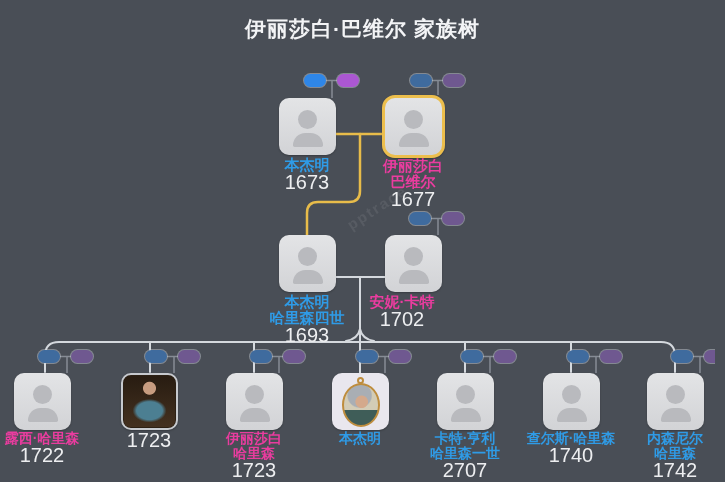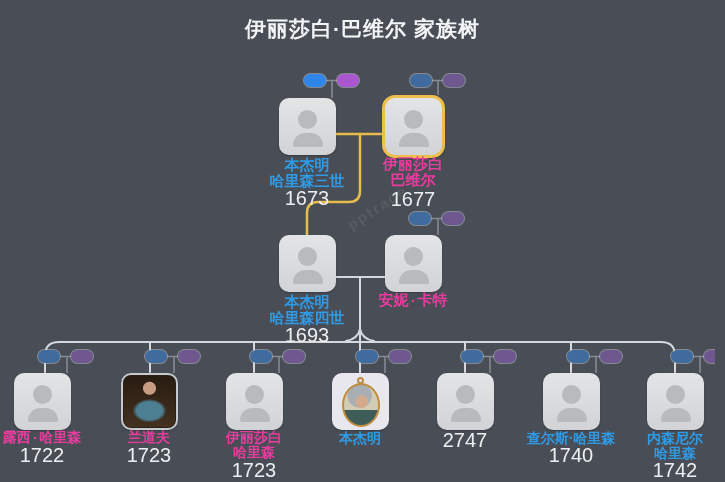--- a/index.html
+++ b/index.html
@@ -39,21 +39,21 @@
       linear-gradient(180deg,#d3ccb6 0 62%,#3f5d58 62%);}
   .mini-loop{position:absolute;left:50%;top:4px;width:7px;height:7px;margin-left:-3.5px;
     border:2px solid #be8d3e;border-radius:50%;box-sizing:border-box;background:transparent;}
   .plabel{position:absolute;width:130px;text-align:center;}
   .plabel .name{font-weight:700;font-size:15px;line-height:16px;}
   .plabel.small .name{font-size:14px;line-height:15px;}
   .plabel .name span{display:block;}
   .plabel .name span:empty{display:none;}
   .plabel .year{font-size:20px;line-height:19px;font-weight:400;color:var(--year,#edeef0);}
   .male .name{color:var(--male,#2f9be6);}
-  .female .name{color:var(--female,#ea3c9f);font-family:Liberation Mono, monospace;}
+  .female .name{color:var(--female,#ea3c9f);}
   .wm{position:absolute;left:338px;top:182px;width:130px;transform:rotate(-33deg);
       font-size:15px;font-weight:700;letter-spacing:2px;color:var(--watermark,rgba(255,255,255,.08));}
 </style>
 </head>
 <body>
 
 <div class="stage">
 
   <div class="hdr-title">伊丽莎白·巴维尔 家族树</div>
   <div class="wm">pptrace</div>
@@ -166,69 +166,72 @@
   <div class="card" style="left:647px;top:373px">
     <div class="sil">
         <div class="head"></div>
         <div class="bod"></div>
       </div>
   </div>
 
   <div class="plabel male" style="left:242px;top:157px">
     <div class="name">
         <span>本杰明</span>
-        <span>哈里森三世</span>
       </div>
     <div class="year">1673</div>
   </div>
   <div class="plabel female" style="left:348px;top:158px">
     <div class="name">
         <span>伊丽莎白</span>
         <span>巴维尔</span>
       </div>
     <div class="year">1677</div>
   </div>
   <div class="plabel male" style="left:242px;top:294px">
     <div class="name">
         <span>本杰明</span>
         <span>哈里森四世</span>
       </div>
     <div class="year">1693</div>
   </div>
-  <div class="plabel female" style="left:348px;top:294px">
+  <div class="plabel female" style="left:337px;top:294px">
     <div class="name">
         <span>安妮·卡特</span>
       </div>
+    <div class="year">1702</div>
   </div>
   <div class="plabel small female" style="left:-23px;top:431px">
     <div class="name">
         <span>露西·哈里森</span>
       </div>
     <div class="year">1722</div>
   </div>
   <div class="plabel small female" style="left:84px;top:431px">
     <div class="name">
-        <span>兰道夫</span>
       </div>
     <div class="year">1723</div>
   </div>
   <div class="plabel small female" style="left:189px;top:431px">
     <div class="name">
         <span>伊丽莎白</span>
         <span>哈里森</span>
       </div>
     <div class="year">1723</div>
   </div>
   <div class="plabel small male" style="left:295px;top:431px">
     <div class="name">
         <span>本杰明</span>
       </div>
   </div>
   <div class="plabel small male" style="left:400px;top:431px">
-    <div class="year">2747</div>
+    <div class="name">
+        <span>卡特·亨利</span>
+        <span>哈里森一世</span>
+      </div>
+    <div class="year">2707</div>
   </div>
   <div class="plabel small male" style="left:506px;top:431px">
     <div class="name">
         <span>查尔斯·哈里森</span>
       </div>
     <div class="year">1740</div>
   </div>
   <div class="plabel small male" style="left:610px;top:431px">
     <div class="name">
         <span>内森尼尔</span>

